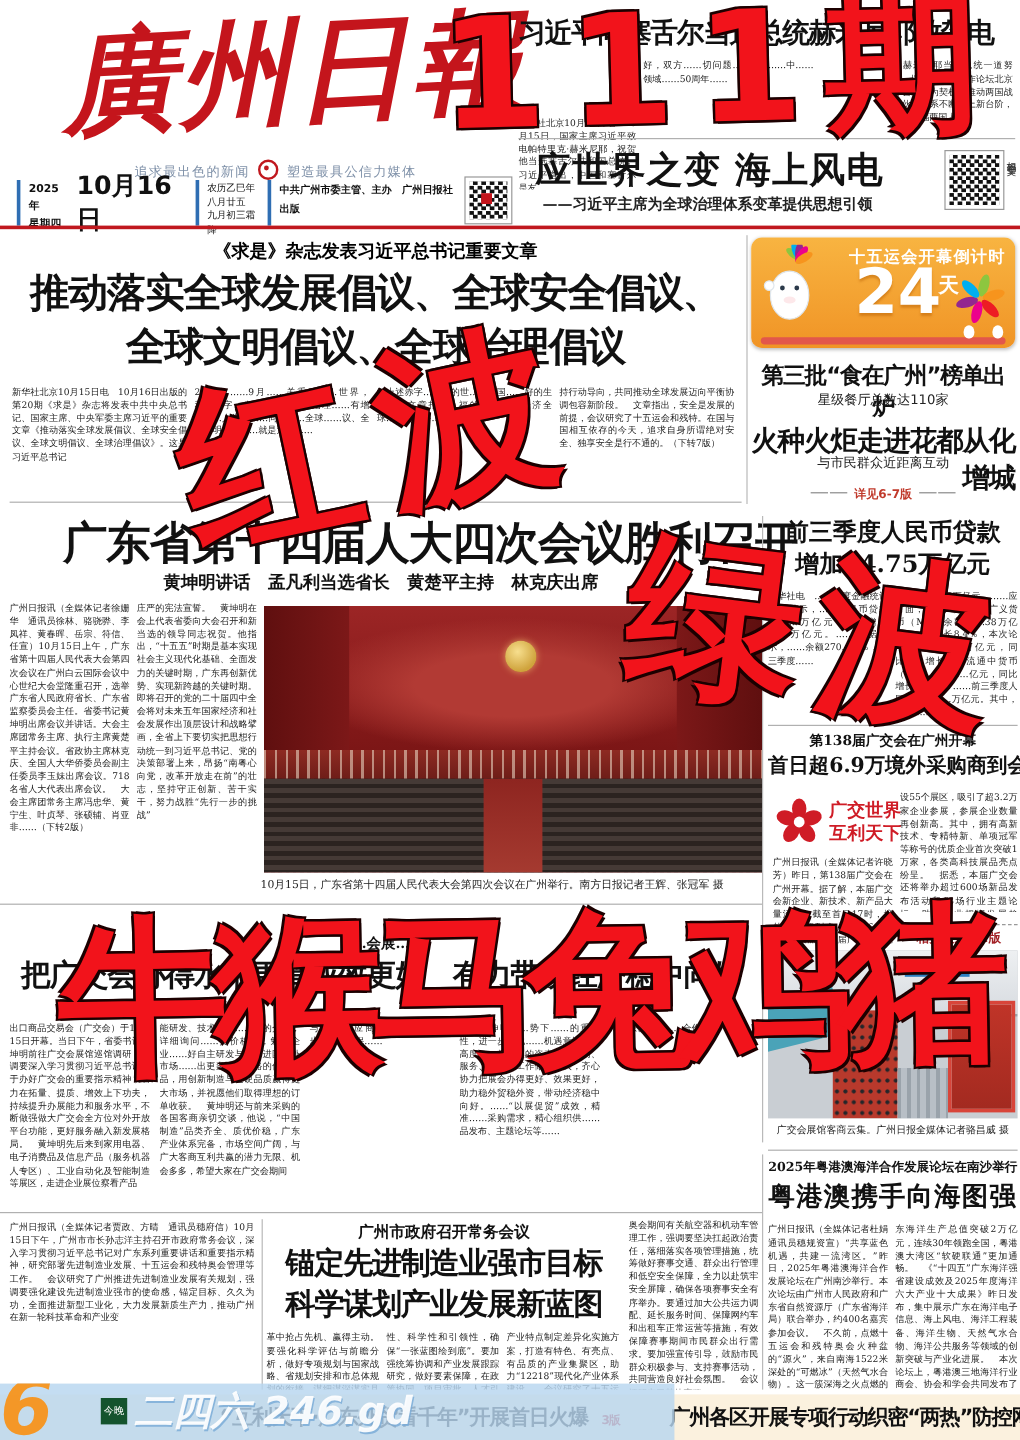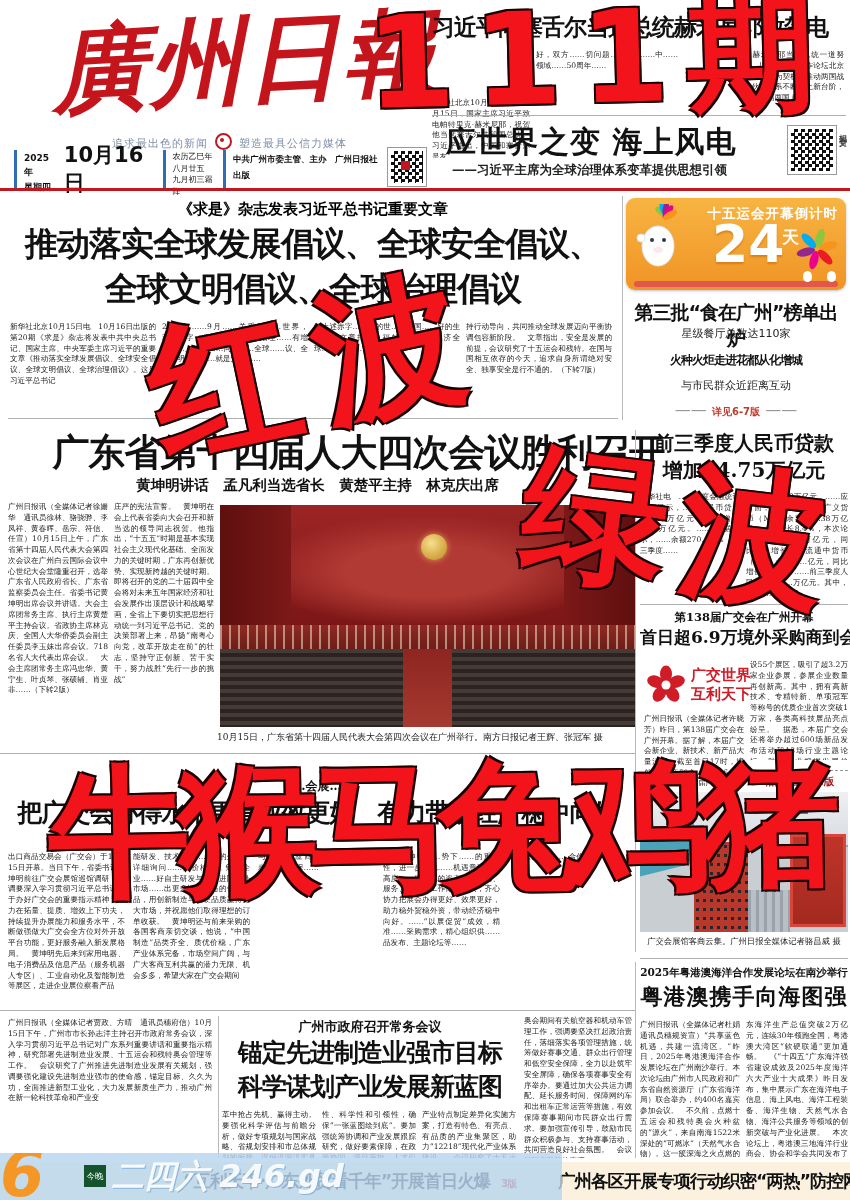--- a/index.html
+++ b/index.html
@@ -107,21 +107,21 @@
       <ellipse cx="22" cy="11" rx="4" ry="9" fill="#ec008c" transform="rotate(195 22 22)"></ellipse>
       <ellipse cx="22" cy="11" rx="4" ry="9" fill="#92278f" transform="rotate(255 22 22)"></ellipse>
       <ellipse cx="22" cy="11" rx="4" ry="9" fill="#00aeef" transform="rotate(315 22 22)"></ellipse>
     </svg>
     <div class="abs" style="left:8px;bottom:3px;width:204px;height:6px;background:#e2574b;border-radius:3px;"></div>
     <div class="abs" style="right:34px;bottom:8px;width:9px;height:11px;background:#fff;border-radius:50% 50% 45% 45%;"></div>
     <div class="abs" style="right:10px;bottom:8px;width:9px;height:11px;background:#fff;border-radius:50% 50% 45% 45%;"></div>
   </div>
   <div class="abs center b" style="left:626px;top:300px;width:220px;font-size:19px;letter-spacing:-1px;">第三批“食在广州”榜单出炉</div>
   <div class="abs center" style="left:626px;top:326px;width:220px;font-size:11px;color:#222;">星级餐厅总数达110家</div>
-  <div class="abs center b" style="left:626px;top:352px;width:220px;font-size:12px;letter-spacing:-1px;">火种火炬走进花都从化增城</div>
+  <div class="abs center b" style="left:626px;top:352px;width:220px;font-size:23px;letter-spacing:-1px;text-align:right;">火种火炬走进花都从化增城</div>
   <div class="abs center" style="left:626px;top:378px;width:220px;font-size:11px;color:#222;">与市民群众近距离互动</div>
   <div class="abs center" style="left:626px;top:400px;width:220px;">
     <span class="dash">——</span>
     <span class="see">详见6-7版</span>
     <span class="dash">——</span>
   </div>
 
   <div class="abs center serif" style="left:0px;top:428px;width:635px;font-size:37px;font-weight:900;letter-spacing:-1px;white-space:nowrap;padding-left:41px;">广东省第十四届人大四次会议胜利召开</div>
   <div class="abs center serif b" style="left:0px;top:476px;width:635px;font-size:14.5px;">黄坤明讲话　孟凡利当选省长　黄楚平主持　林克庆出席</div>
   <div class="abs bt" style="left:8px;top:502px;width:100px;height:242px;">广州日报讯（全媒体记者徐姗华　通讯员徐林、骆骁骅、李凤祥、黄春晖、岳宗、符信、任宣）10月15日上午，广东省第十四届人民代表大会第四次会议在广州白云国际会议中心世纪大会堂隆重召开，选举广东省人民政府省长、广东省监察委员会主任。省委书记黄坤明出席会议并讲话。大会主席团常务主席、执行主席黄楚平主持会议。省政协主席林克庆、全国人大华侨委员会副主任委员李玉妹出席会议。718名省人大代表出席会议。　大会主席团常务主席冯忠华、黄宁生、叶贞琴、张硕辅、肖亚非……（下转2版）</div>

